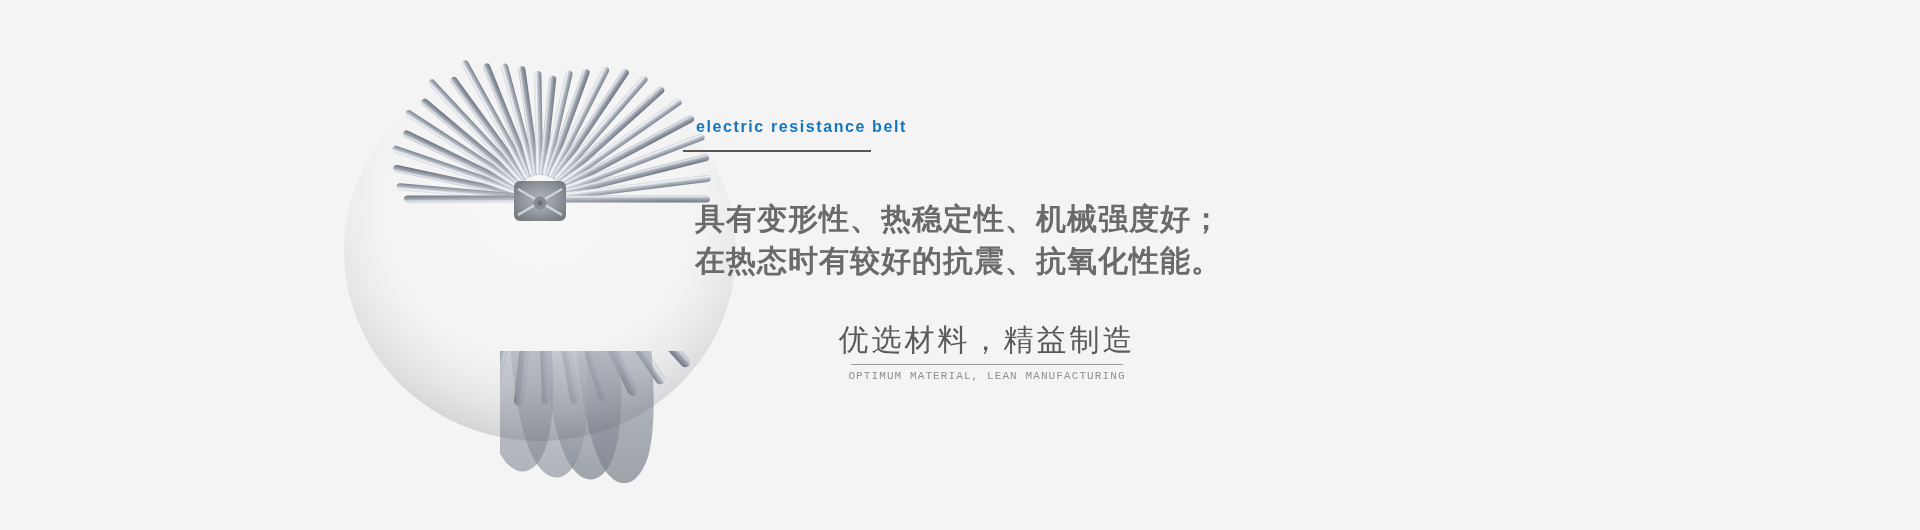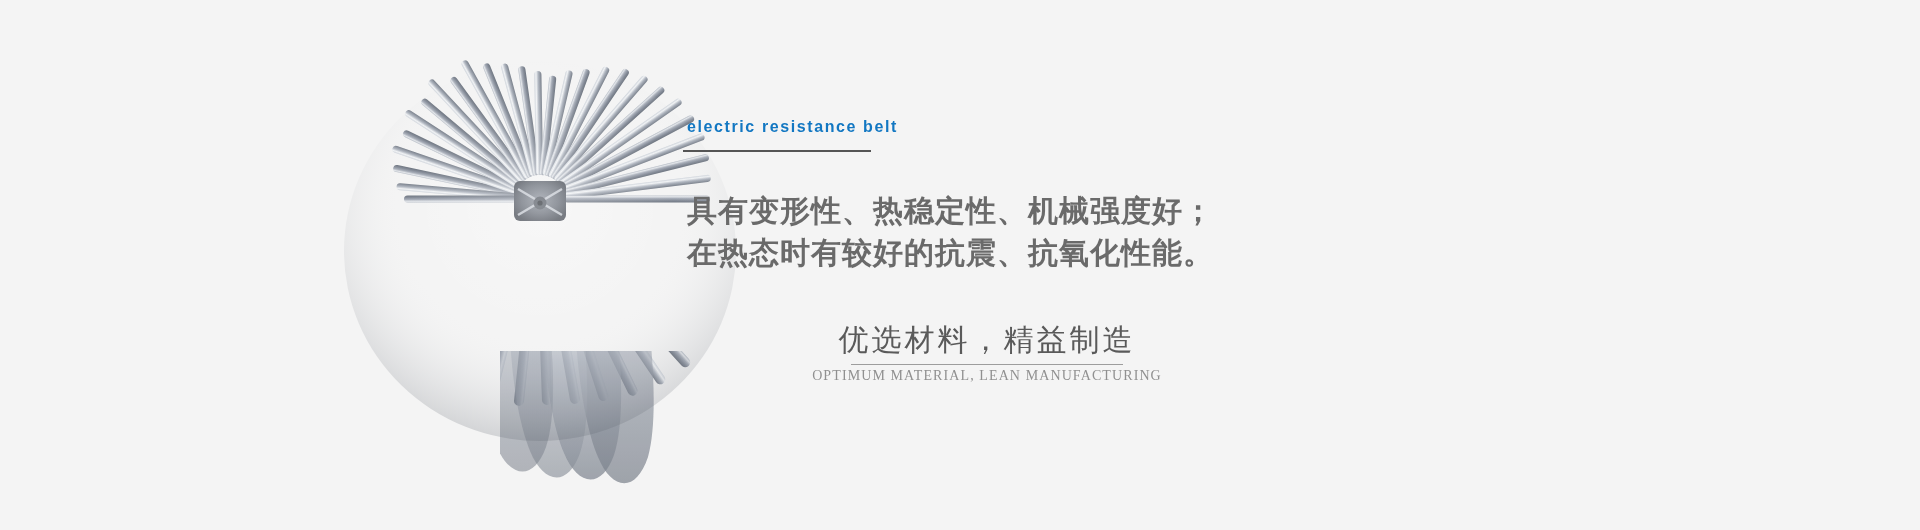--- a/index.html
+++ b/index.html
@@ -62,21 +62,21 @@
     line-height: 64px;
     font-weight: 700;
     color: #1277c2;
     letter-spacing: 2px;
     font-family: "DejaVu Sans", "Liberation Sans", sans-serif;
     white-space: nowrap;
   }
 
   .title-en {
     position: absolute;
-    left: 6px;
+    left: 15px;
     top: 117px;
     margin: 0;
     font-size: 16px;
     line-height: 20px;
     font-weight: 700;
     color: #1277c2;
     letter-spacing: 1.6px;
     white-space: nowrap;
     font-family: "Liberation Sans", sans-serif;
   }
@@ -89,21 +89,21 @@
     height: 2px;
     background: #555555;
     border: 0;
     margin: 0;
   }
 
   .desc {
     position: absolute;
     left: 2px;
     top: 186px;
-    margin: 4px;
+    margin: 12px;
     padding: 0;
     list-style: none;
     text-align: center;
   }
   .desc li {
     font-size: 30px;
     line-height: 42px;
     color: #6a6a6a;
     letter-spacing: 1px;
     font-weight: 700;
@@ -134,26 +134,26 @@
   .slogan-rule {
     display: block;
     width: 272px;
     height: 1px;
     background: #8d8d8d;
     margin: 2px auto 0 auto;
     opacity: .85;
   }
   .slogan-en {
     margin: 4px 0 0 0;
-    font-size: 14px;
+    font-size: 11px;
     line-height: 14px;
     color: #909090;
     letter-spacing: 1.1px;
     white-space: nowrap;
-    font-family: Liberation Serif, serif;
+    font-family: Liberation Mono, monospace;
   }
 </style>
 </head>
 <body>
 
 <div class="banner">
 
   <figure class="product-figure">
     <div class="product-stage">
       <svg class="brush-svg" viewBox="0 0 400 400" aria-hidden="true">

